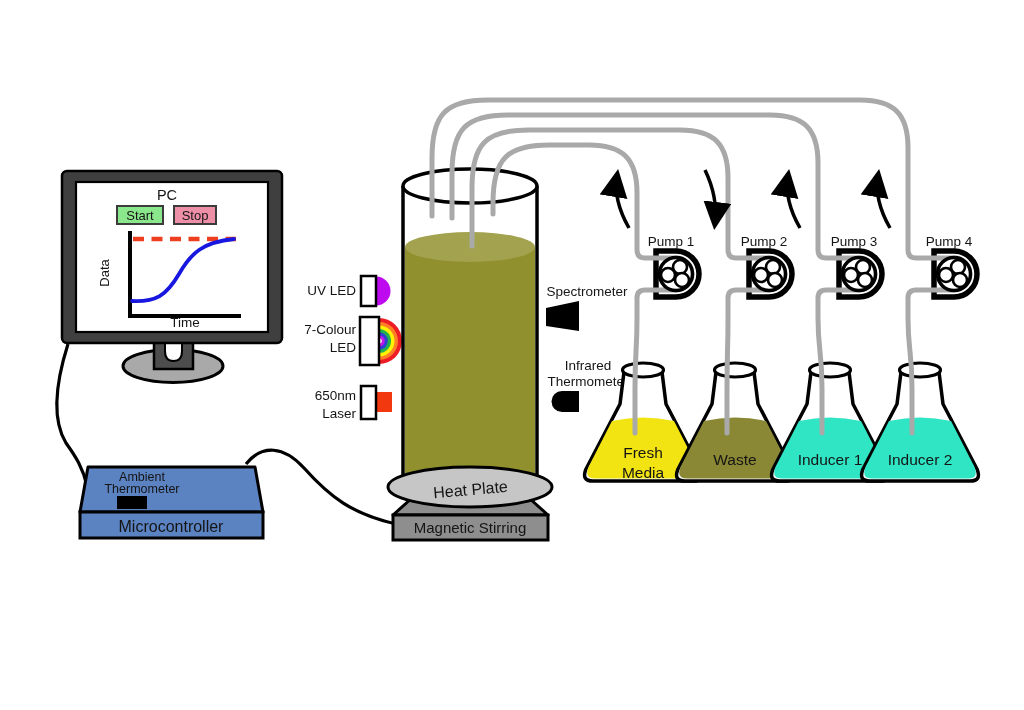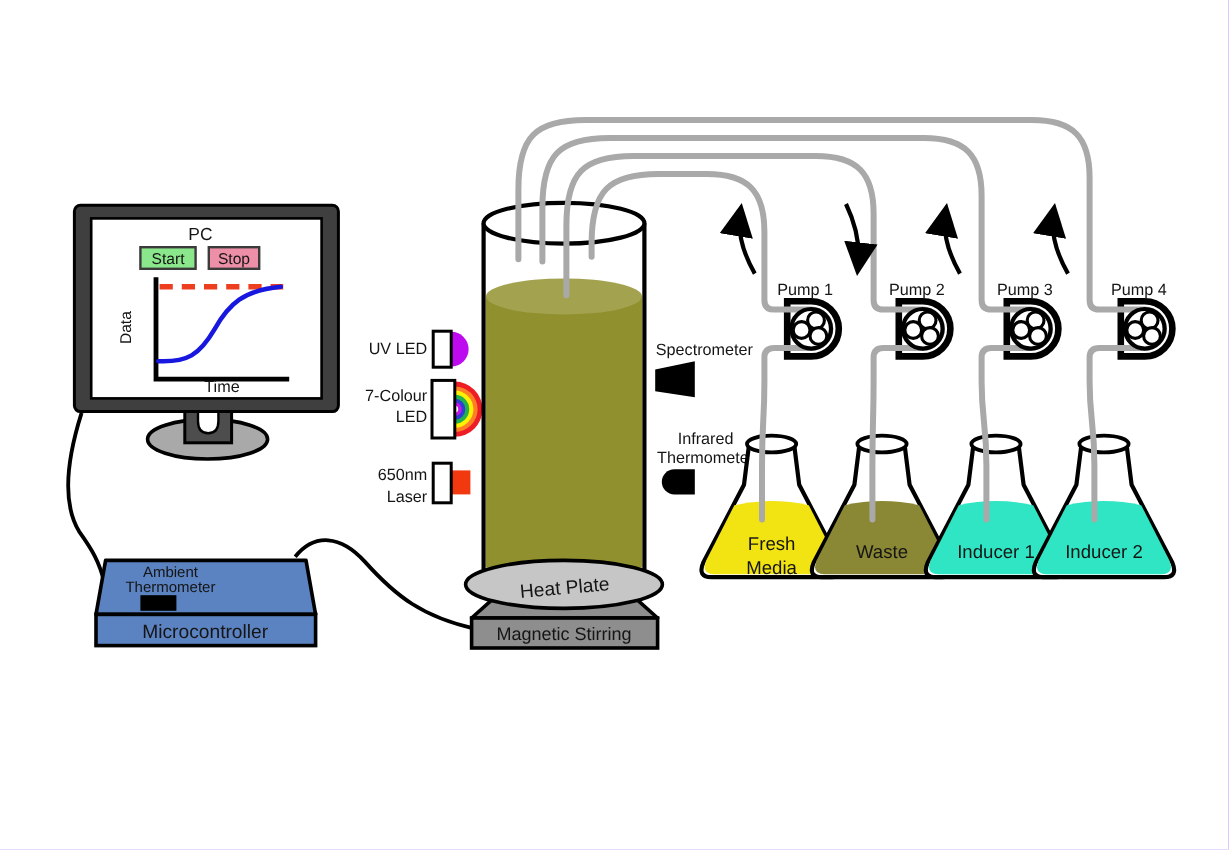--- a/index.html
+++ b/index.html
@@ -1,16 +1,16 @@
 <!DOCTYPE html>
 <html><head>
 <meta charset="utf-8">
 <style>
   html,body{margin:0;padding:0;background:#fff;}
-  .stage{width:1024px;height:708px;position:relative;background:#8b5cf6;overflow:hidden;}
+  .stage{width:1024px;height:599px;position:relative;background:#fef9c3;overflow:hidden;}
   svg{display:block;}
   .t{font-family:"Liberation Sans","DejaVu Sans",sans-serif;fill:#151515;}
 </style>
 </head>
 <body>
 
 <div class="stage">
 <svg width="1024" height="710" viewBox="0 0 1024 710">
   <defs>
     <marker id="ah" orient="auto" markerWidth="10" markerHeight="10" refX="6" refY="4">

